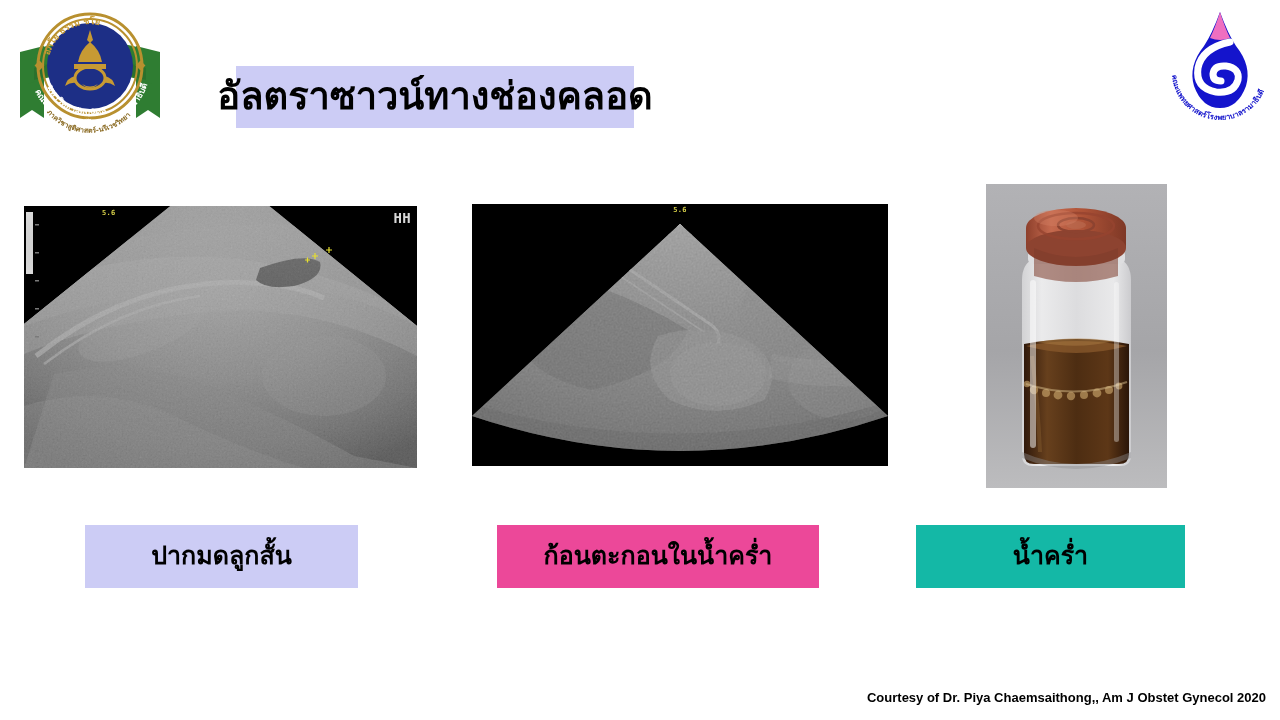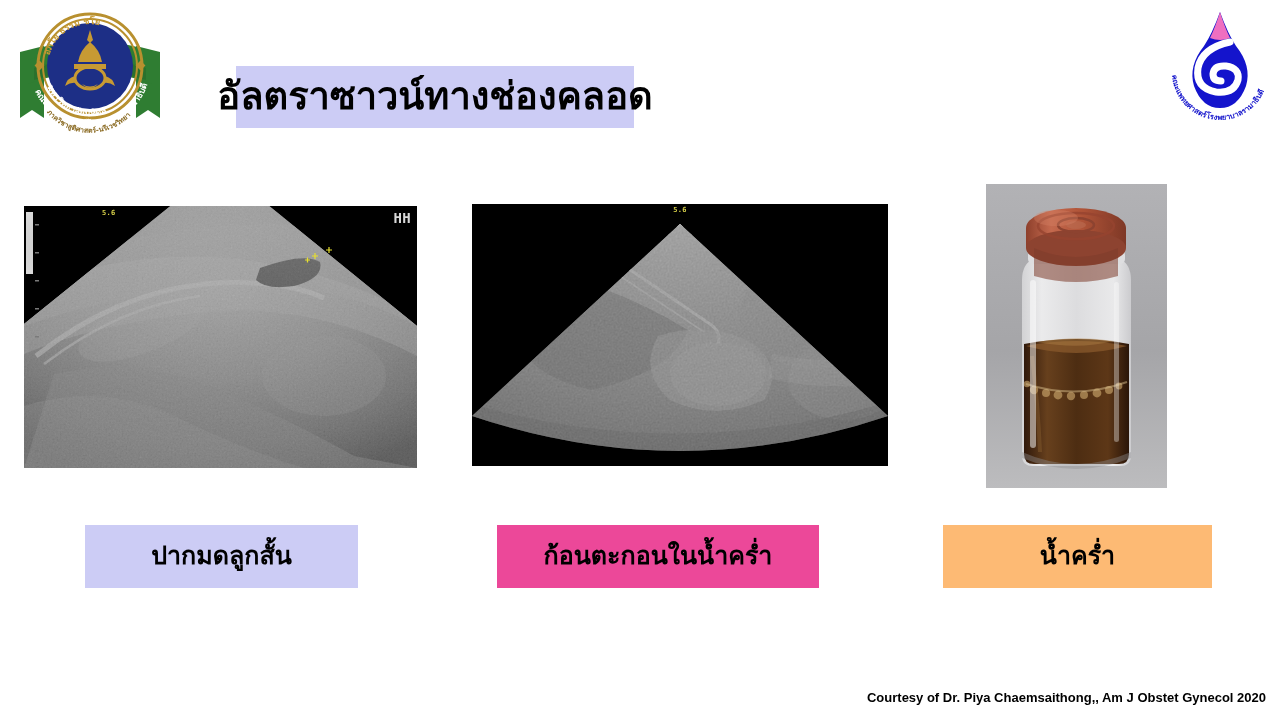--- a/index.html
+++ b/index.html
@@ -80,21 +80,21 @@
   .caption span {
     font-family: "DejaVu Sans", "Liberation Sans", sans-serif;
     font-size: 25px;
     font-weight: 700;
     color: #000000;
     white-space: nowrap;
     line-height: 1.05;
   }
   #caption-1 { left: 85px;  width: 273px; background: #ccccf5; }
   #caption-2 { left: 497px; width: 322px; background: #ec4899; }
-  #caption-3 { left: 943px; width: 269px; background: #fdba74; }
+  #caption-3 { left: 916px; width: 269px; background: #14b8a6; }
 
   
   #footer {
     position: absolute;
     right: 14px;
     top: 690px;
     font-family: "Liberation Sans", sans-serif;
     font-size: 13px;
     font-weight: 700;
     color: #000000;

